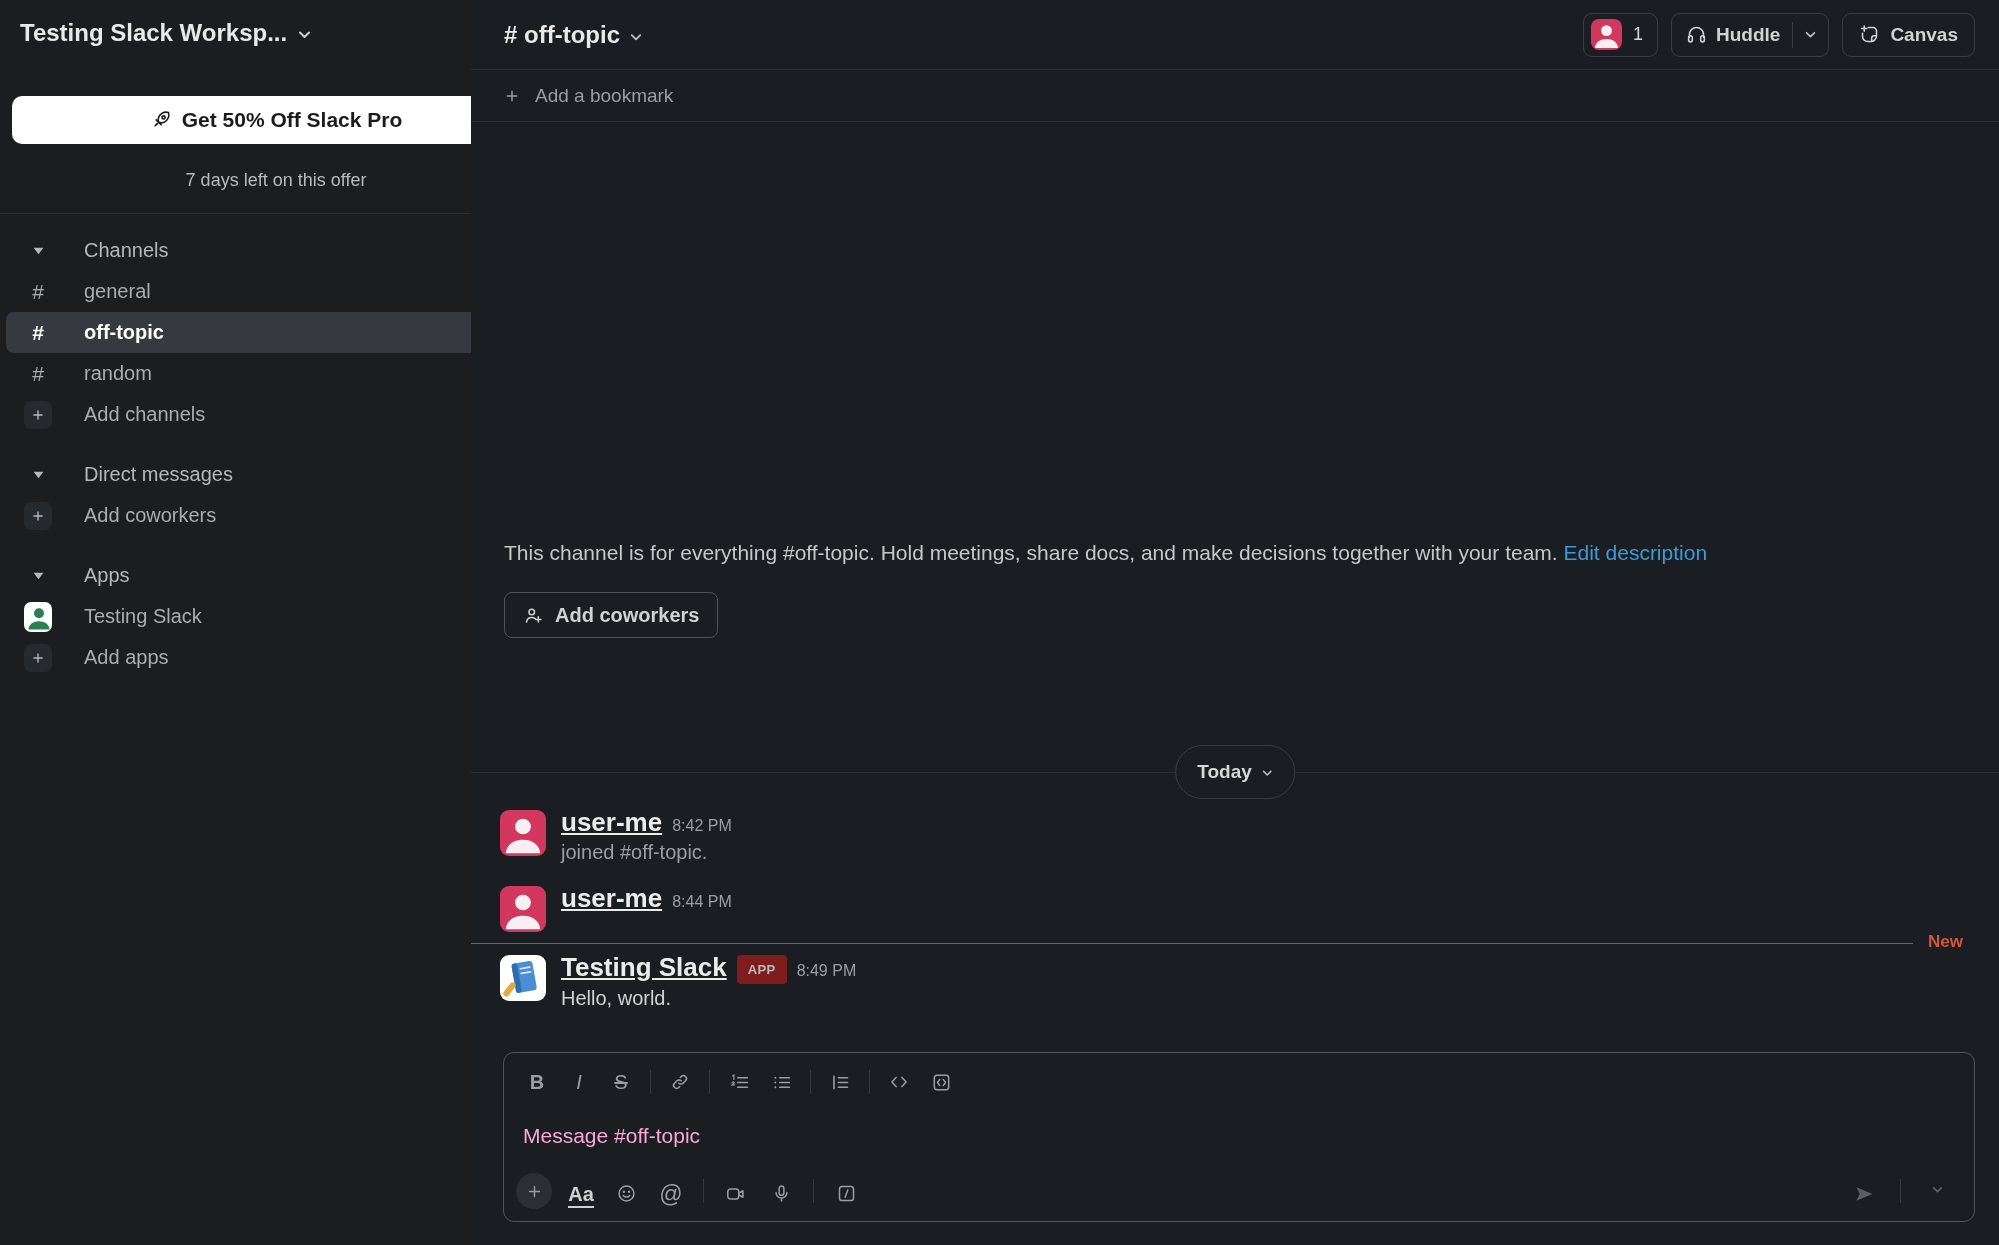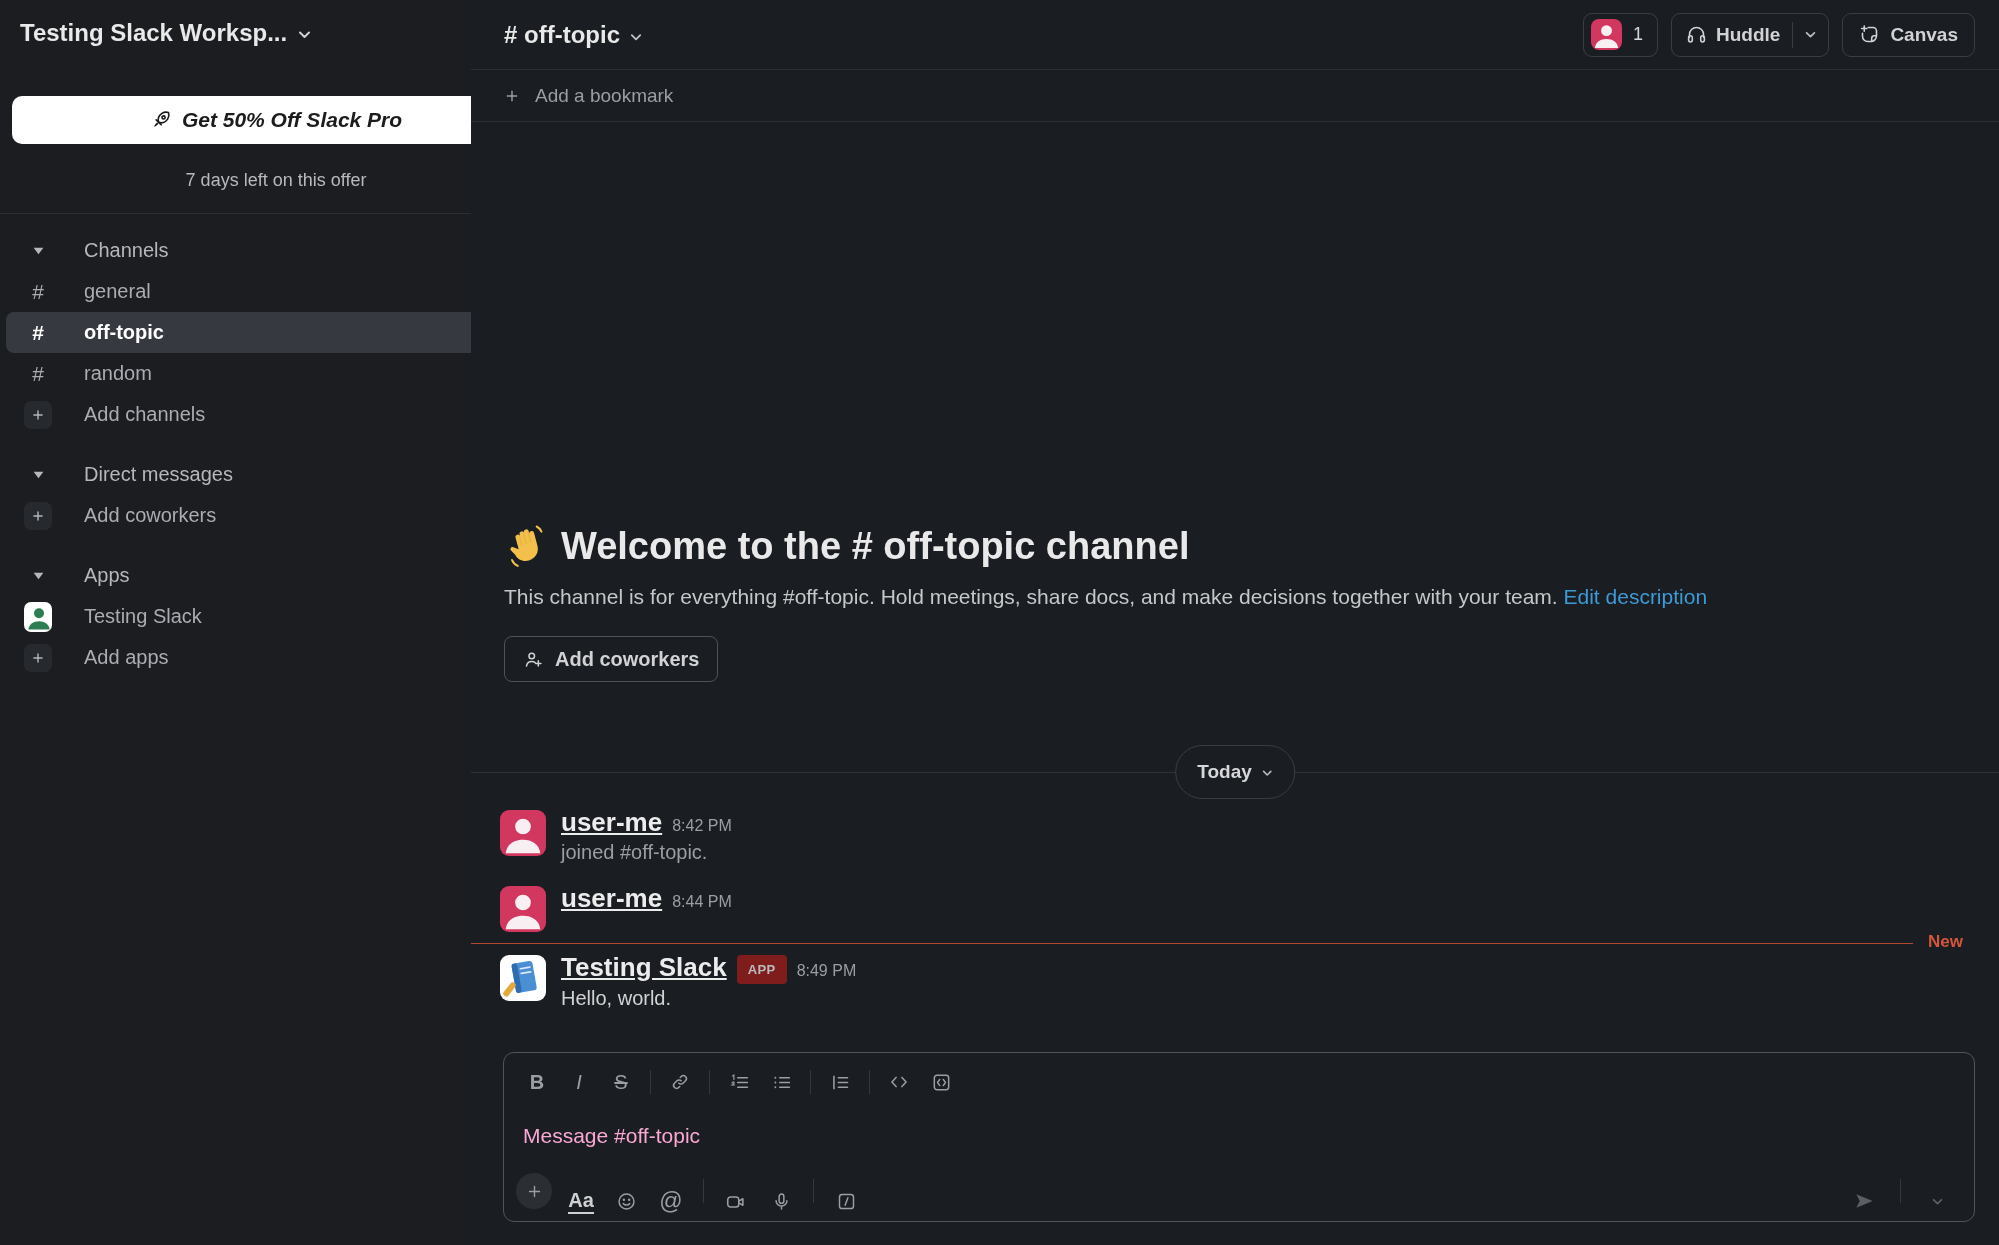--- a/index.html
+++ b/index.html
@@ -34,21 +34,21 @@
     display:flex; align-items:center; justify-content:center;
     color:#cfd0d2; cursor:pointer;
   }
   .offer {
     padding:30px 12px 22px; border-bottom:1px solid #2b2e32;
   }
   .offer-btn {
     width:100%; height:48px; background:#ffffff; border:none; border-radius:10px;
     display:flex; align-items:center; justify-content:center; gap:10px;
     font-family:"Liberation Sans", sans-serif;
-    font-size:21px; font-weight:bold; color:#1d1c1d; cursor:pointer;font-style:italic;
+    font-size:21px; font-weight:bold; color:#1d1c1d; cursor:pointer;
   }
   .offer-note {
     margin-top:26px; text-align:center; font-size:18px; color:#b7b9bd;
   }
   .nav { padding-top:16px; font-size:20px; color:#a9acb1; }
   .nav-row {
     display:flex; align-items:center; height:41px; margin:0 6px;
     padding-left:18px; gap:32px; border-radius:8px; cursor:pointer;
   }
   .nav-icon { width:28px; display:flex; align-items:center; justify-content:center; flex:none; }
@@ -171,21 +171,21 @@
   .fmt-i { font-style:italic; font-size:20px; }
   .fmt-s { text-decoration:line-through; font-size:20px; }
   .vdiv { width:1px; height:24px; background:#35383d; margin:0 8px; flex:none; }
   .input-area { padding:21px 19px 0; font-size:21px; color:#f9a8d4; cursor:text; }
   .action-row {
     position:absolute; left:10px; right:16px; bottom:5px; height:50px;
     display:flex; align-items:center; gap:3px; color:#9b9ea4;
   }
   .act-btn {
     width:42px; height:38px; border-radius:6px;
-    display:flex; align-items:center; justify-content:center; cursor:pointer;margin-top:21px;
+    display:flex; align-items:flex-start; justify-content:center; cursor:pointer;margin-top:21px;
   }
   .plus-circle {
     width:36px; height:36px; border-radius:50%; background:#2b2e33;
     display:flex; align-items:center; justify-content:center; margin:0 5px 0 2px;
   }
   .aa-toggle {
     font-size:20px; font-weight:bold; color:#cfd0d2;
     border-bottom:2px solid #cfd0d2; padding-bottom:1px; line-height:22px;
   }
   .at-sign { font-size:23px; line-height:23px; }
@@ -384,32 +384,20 @@
   <div class="bookmarks">
     <span>
       <svg width="16" height="16" viewBox="0 0 24 24" fill="none" stroke="currentColor" stroke-width="2.2" stroke-linecap="round">
           <path d="M12 5v14M5 12h14"></path>
         </svg>
     </span>
     <span>Add a bookmark</span>
   </div>
 
   <section class="intro">
-    <h1>
-      <span>
-        <svg width="44" height="44" viewBox="0 0 24 24">
-            <g transform="rotate(-15 12 14)">
-              <path fill="#f3c14b" d="M8.2 13.6V6.2a1.3 1.3 0 0 1 2.6 0V5a1.3 1.3 0 0 1 2.6 0v-.4a1.3 1.3 0 0 1 2.6 0V6a1.3 1.3 0 0 1 2.6.4v7.1a6.6 6.6 0 0 1-6.6 6.6c-3.2 0-5.8-2-6.4-5L4 12.3c-.55-1.05.7-2.1 1.7-1.4l2.5 1.8z"></path>
-              <path fill="#e0a63a" d="M10.8 6.2h.0V11h-.9V6.2zM13.4 5V11h-.9V5zM16 4.6V11h-.9V4.6z" opacity="0.45"></path>
-              <path fill="none" stroke="#f3c14b" stroke-width="1.1" stroke-linecap="round" d="M3.2 17.5c.2 1.5 1 2.9 2.2 3.9M20.9 3.3c1 .9 1.6 2.1 1.8 3.4"></path>
-            </g>
-          </svg>
-      </span>
-      <span>Welcome to the # off-topic channel</span>
-    </h1>
     <p>
       <span>This channel is for everything #off-topic. Hold meetings, share docs, and make decisions together with your team.</span>
       <a>Edit description</a>
     </p>
     <button class="add-cow-btn">
       <span>
         <svg width="21" height="21" viewBox="0 0 24 24" fill="none" stroke="currentColor" stroke-width="1.7" stroke-linecap="round" stroke-linejoin="round">
             <circle cx="10" cy="8" r="3.2"></circle>
             <path d="M4 19.5c.5-3.4 2.9-5.2 6-5.2 1.5 0 2.9.4 3.9 1.2"></path>
             <path d="M17.5 13.5v6M14.5 16.5h6"></path>

